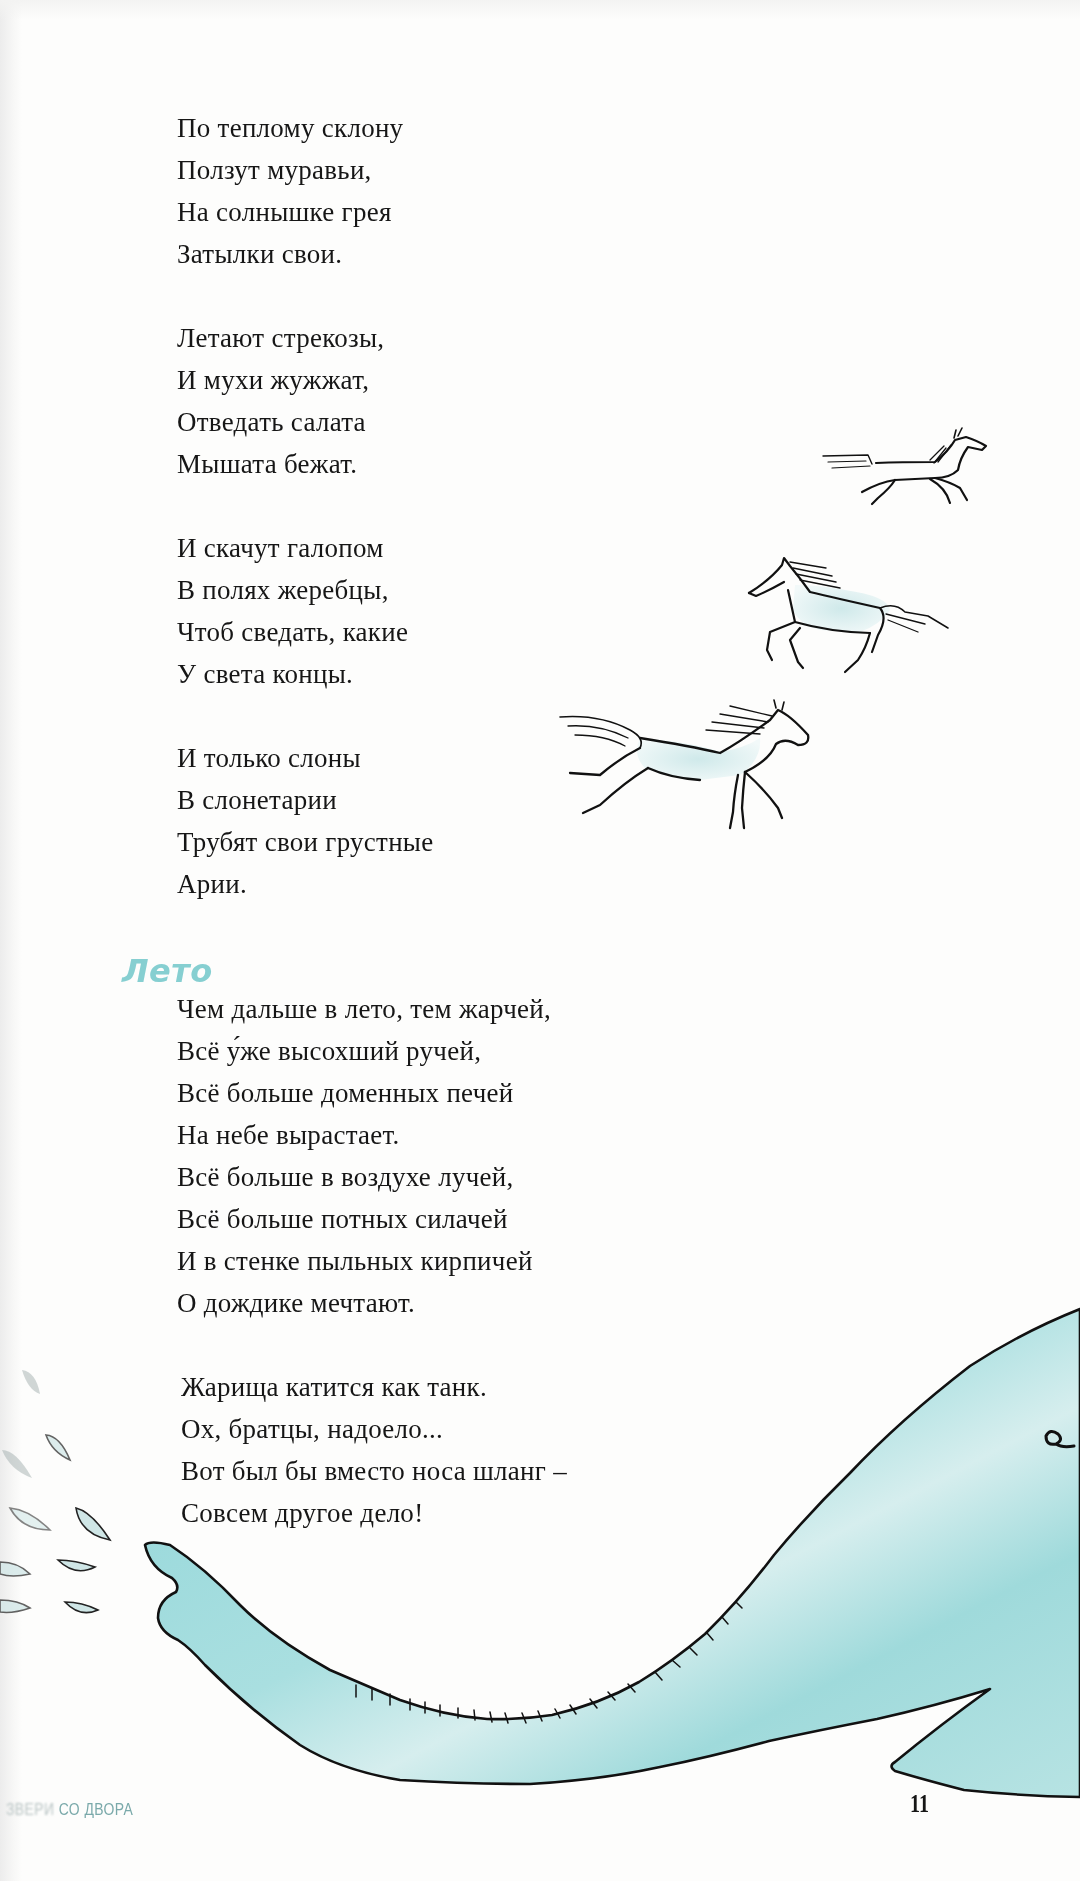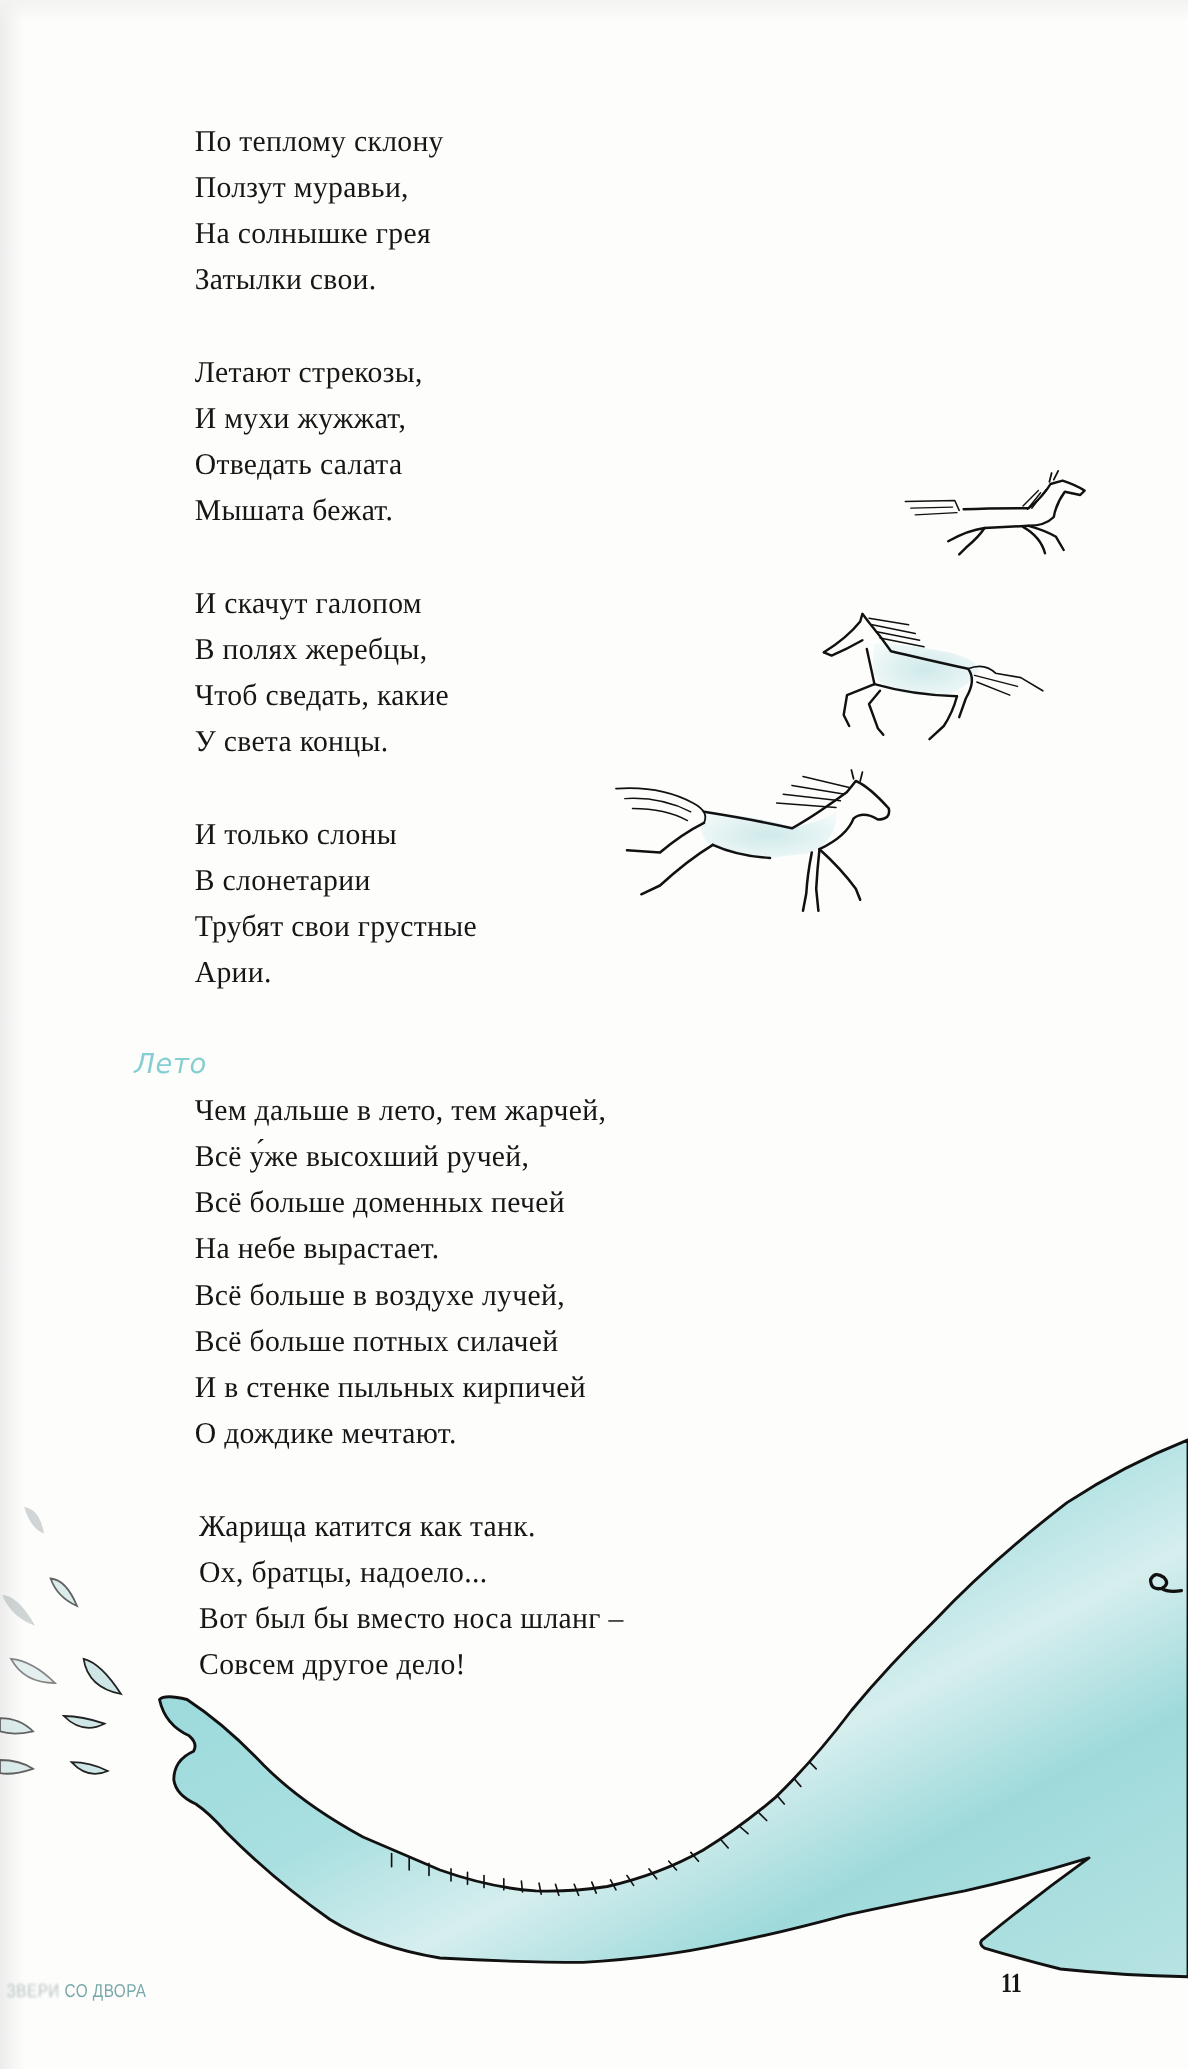--- a/index.html
+++ b/index.html
@@ -17,22 +17,22 @@
     position: absolute; left: 0; top: 0; width: 1080px; height: 20px;
     background: linear-gradient(to bottom, #f3f3f2, rgba(253,253,252,0));
   }
   .line {
     position: absolute; left: 177px; white-space: nowrap;
     font-size: 27.5px; line-height: 1; letter-spacing: 0.3px;
     transform: scaleX(0.98); transform-origin: left;
   }
   .section-title {
     position: absolute; left: 122px; top: 952px;
-    font-family: "DejaVu Sans", sans-serif; font-style: italic; font-weight: normal;
-    font-size: 25px; color: #86cfd1; letter-spacing: 0.5px;
+    font-family: "DejaVu Sans", sans-serif; font-style: italic; font-weight: bold;
+    font-size: 32px; color: #86cfd1; letter-spacing: 0.5px;
   }
   .footer-title {
     position: absolute; left: 6px; top: 1800px;
     font-family: "Liberation Sans", sans-serif; font-size: 17px; color: #7aa9aa;
     letter-spacing: 0.5px; transform: scaleX(0.82); transform-origin: left;
   }
   .footer-title .faded { color: #b9c4c4; filter: blur(1.3px); }
   .page-number {
     position: absolute; left: 910px; top: 1790px;
     font-size: 25px; font-weight: bold; transform: scaleX(0.8); transform-origin: left;

